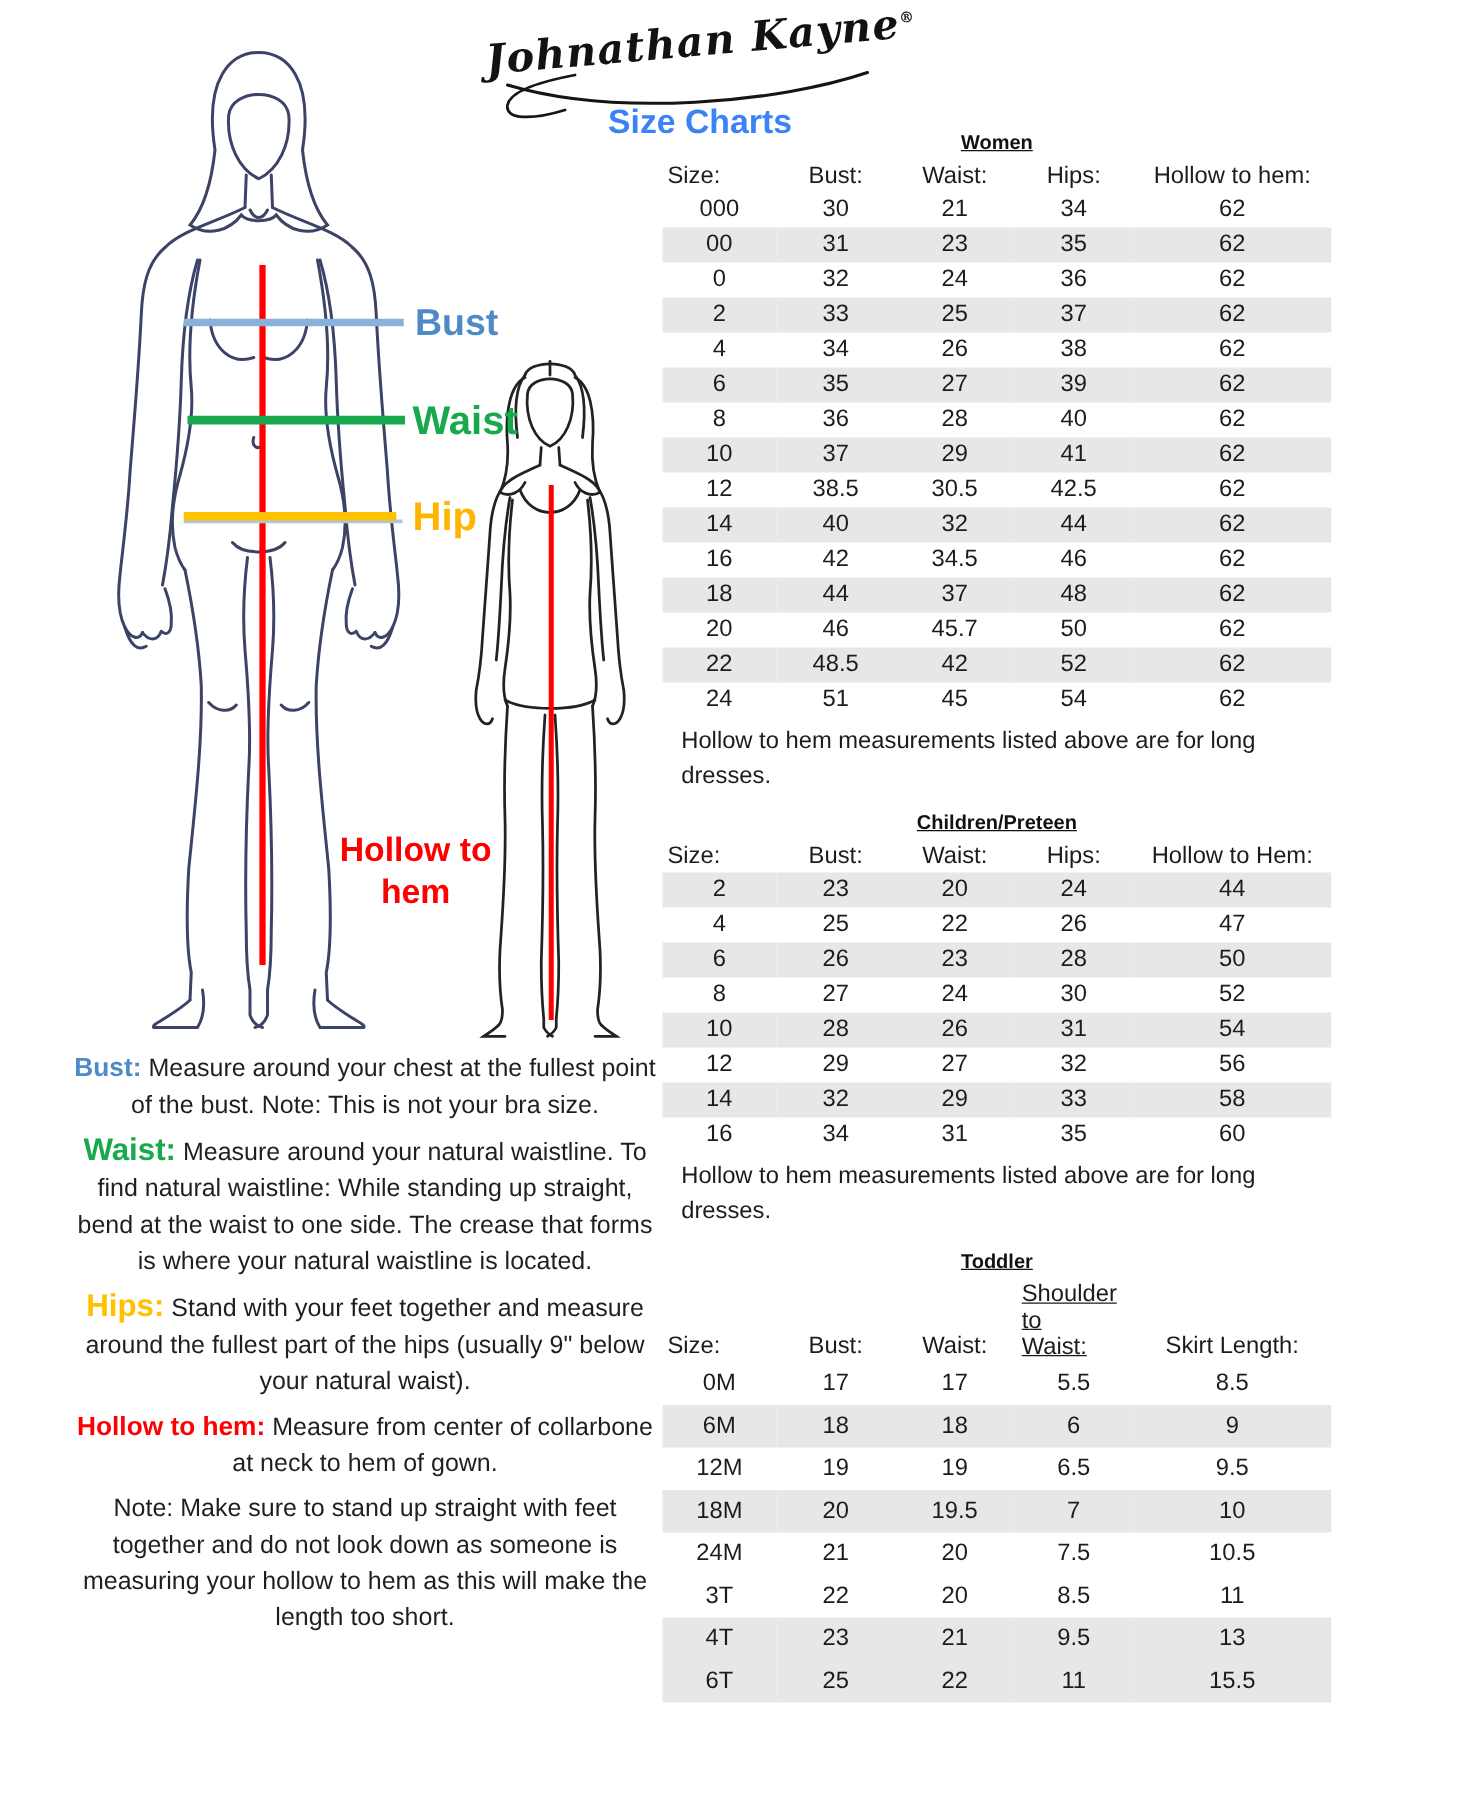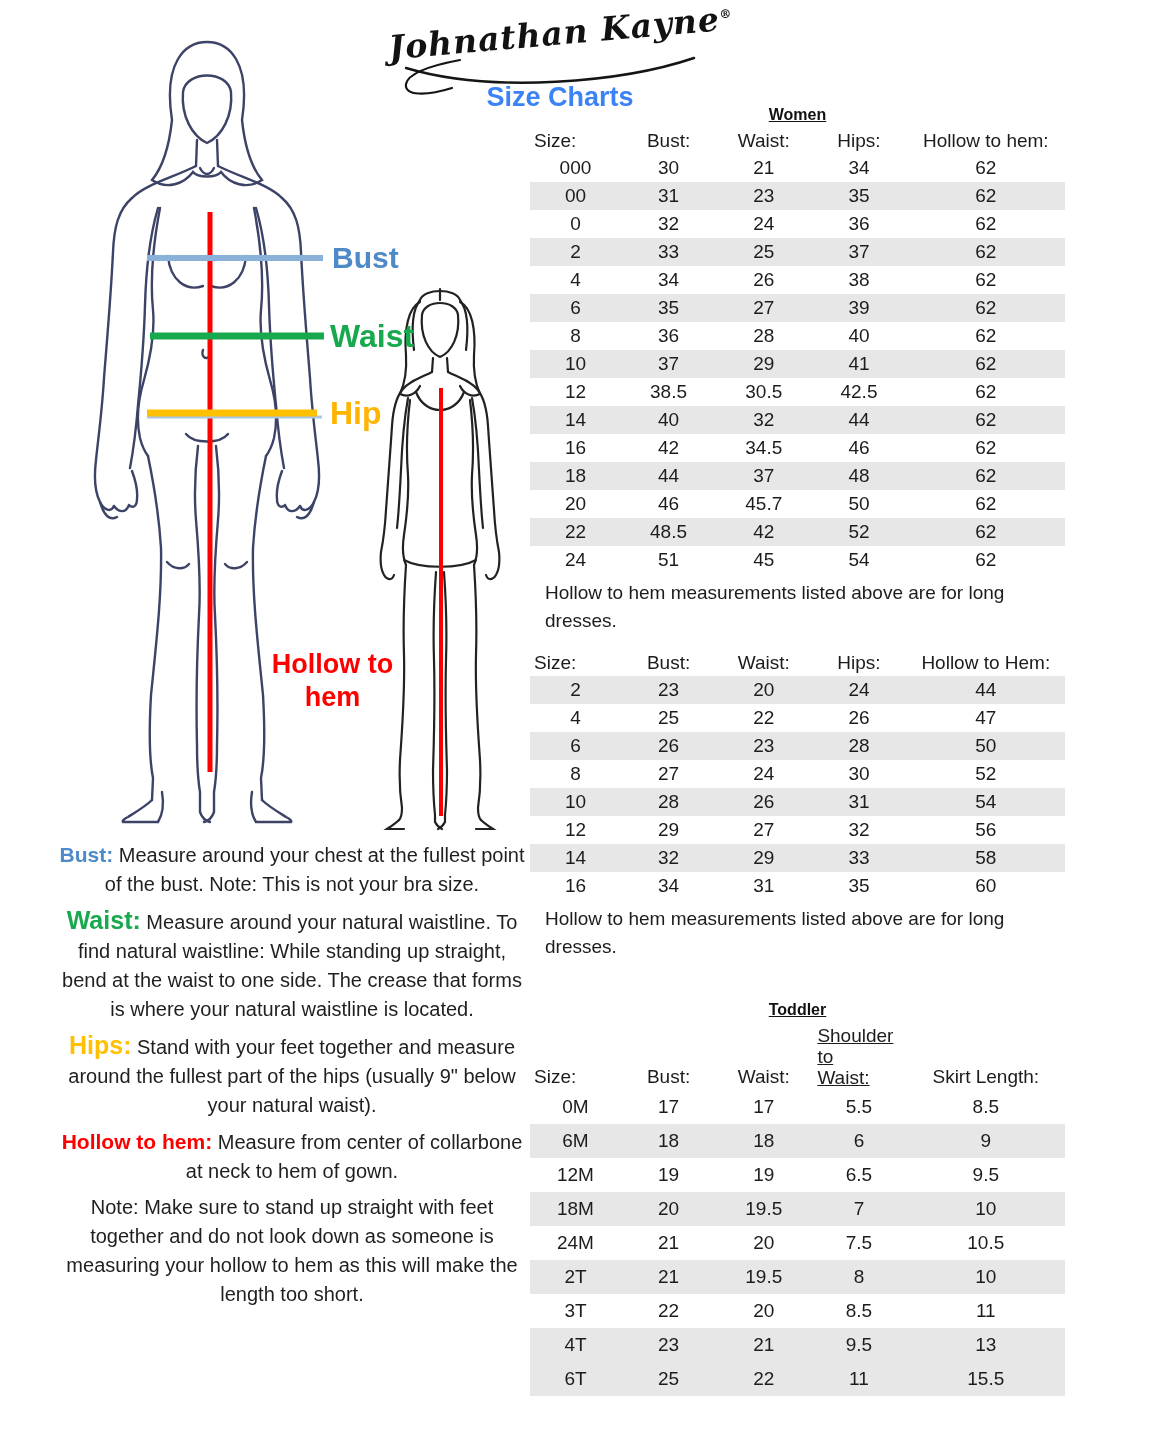--- a/index.html
+++ b/index.html
@@ -12,21 +12,21 @@
   .brand-script sup{font-size:12px;font-style:normal;}
   .brand-swash{position:absolute;left:398px;top:52px;}
   .doc-title{position:absolute;left:420px;top:82px;width:280px;text-align:center;
        font-size:27px;font-weight:bold;color:#3b82f6;}
   
   .figures{position:absolute;left:0;top:0;}
   .lbl{font-weight:bold;font-family:"Liberation Sans",sans-serif;}
   .lbl-bust{fill:#4e8ac8;font-size:30px;}
   .lbl-waist{fill:#18a94e;font-size:32px;}
   .lbl-hip{fill:#ffb400;font-size:32px;}
-  .hollow-label{position:absolute;left:250px;top:648px;width:165px;text-align:center;
+  .hollow-label{position:absolute;left:250px;top:664px;width:165px;text-align:center;
        color:#fe0000;font-weight:bold;font-size:27px;line-height:33px;}
   
   .table-block{position:absolute;left:530px;width:535px;}
   .tb-women{top:106px;}
   .tb-children{top:650px;}
   .tb-toddler{top:1001px;}
   .table-block h3{margin:0 0 4px 0;text-align:center;font-size:16px;font-weight:bold;
        text-decoration:underline;color:#111;}
   table{width:100%;border-collapse:collapse;font-size:19px;color:#1c1c1c;}
   th{font-weight:normal;text-align:center;vertical-align:bottom;padding:2px 0;}
@@ -255,20 +255,21 @@
             <td>45</td>
             <td>54</td>
             <td>62</td>
           </tr>
         </tbody>
     </table>
     <p class="note">Hollow to hem measurements listed above are for long dresses.</p>
   </section>
 
   <section class="table-block tb-children">
+    <h3>Children/Preteen</h3>
     <table>
       <colgroup>
           <col style="width:17%">
           <col style="width:17.8%">
           <col style="width:17.8%">
           <col style="width:17.8%">
           <col style="width:29.6%">
         </colgroup>
       <thead>
           <tr>
@@ -392,27 +393,20 @@
             <td>7</td>
             <td>10</td>
           </tr>
           <tr>
             <td>24M</td>
             <td>21</td>
             <td>20</td>
             <td>7.5</td>
             <td>10.5</td>
           </tr>
-          <tr class="shade">
-            <td>2T</td>
-            <td>21</td>
-            <td>19.5</td>
-            <td>8</td>
-            <td>10</td>
-          </tr>
           <tr>
             <td>3T</td>
             <td>22</td>
             <td>20</td>
             <td>8.5</td>
             <td>11</td>
           </tr>
           <tr class="shade">
             <td>4T</td>
             <td>23</td>

